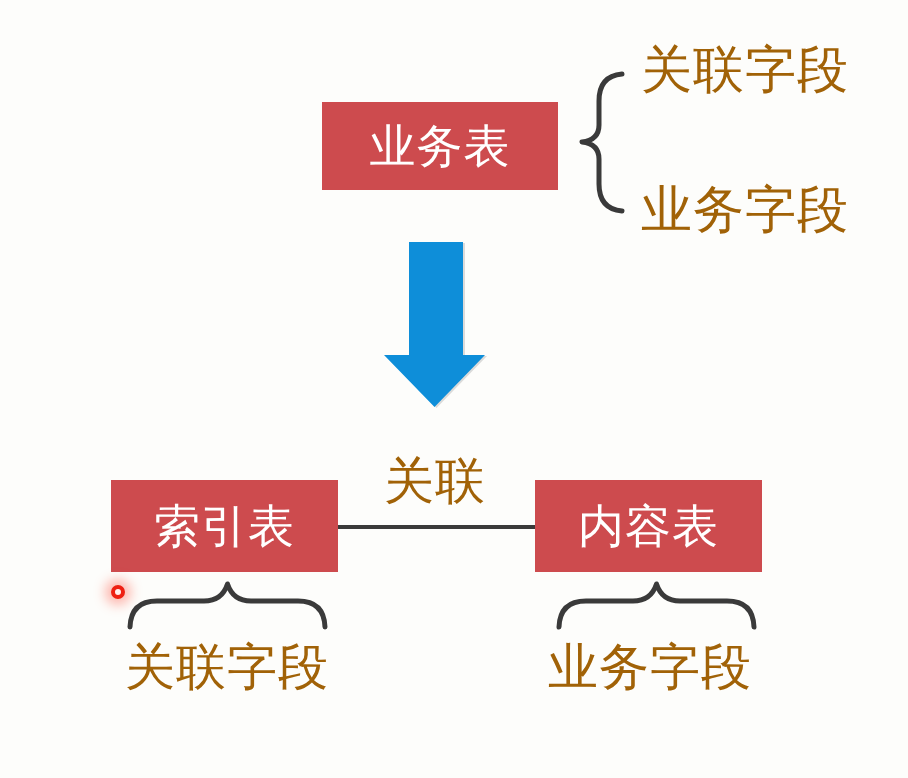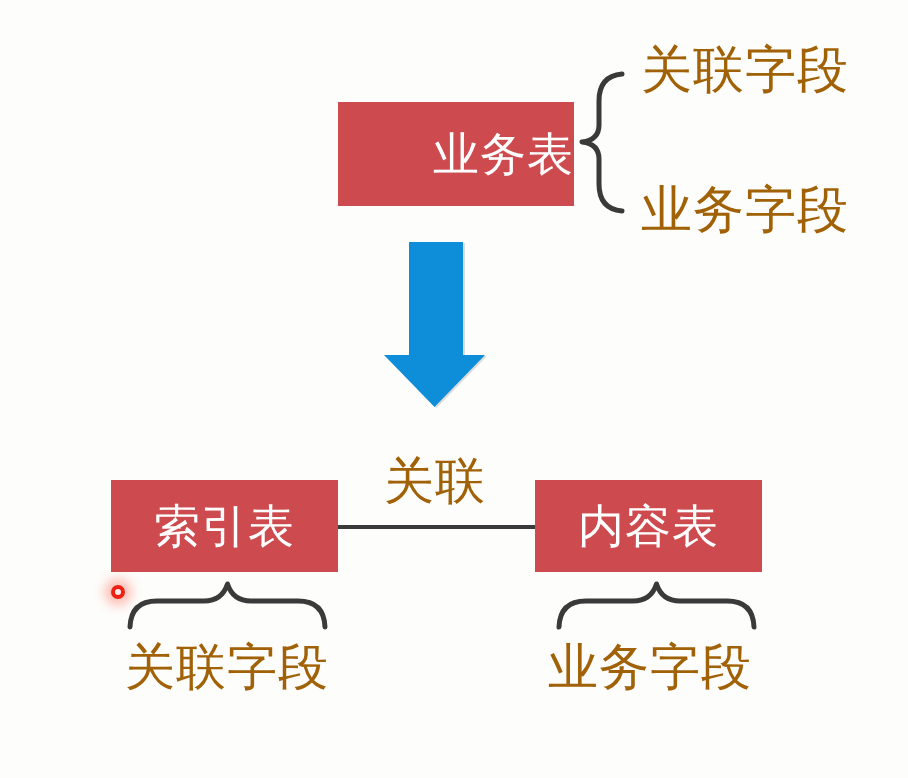--- a/index.html
+++ b/index.html
@@ -20,21 +20,21 @@
     position: absolute;
     background: #cd4b4e;
     color: #ffffff;
     display: flex;
     align-items: center;
     justify-content: center;
     font-size: 46px;
     letter-spacing: 1px;
     line-height: 1;
   }
-  .node-top    { left: 338px; top: 102px; width: 236px; height: 104px; justify-content: flex-end; }
+  .node-top    { left: 322px; top: 102px; width: 236px; height: 88px; }
   .node-left   { left: 111px; top: 480px; width: 227px; height: 92px; }
   .node-right  { left: 535px; top: 480px; width: 227px; height: 92px; }
   .diagram-label {
     position: absolute;
     color: #a16207;
     font-size: 51px;
     line-height: 1;
     white-space: nowrap;
     letter-spacing: 1px;
   }

